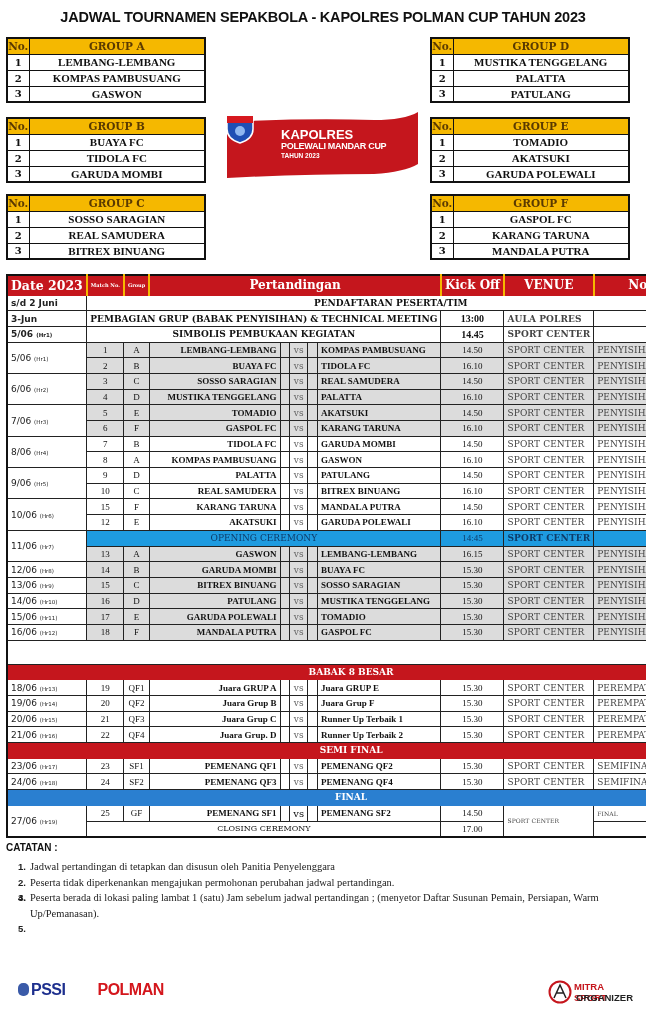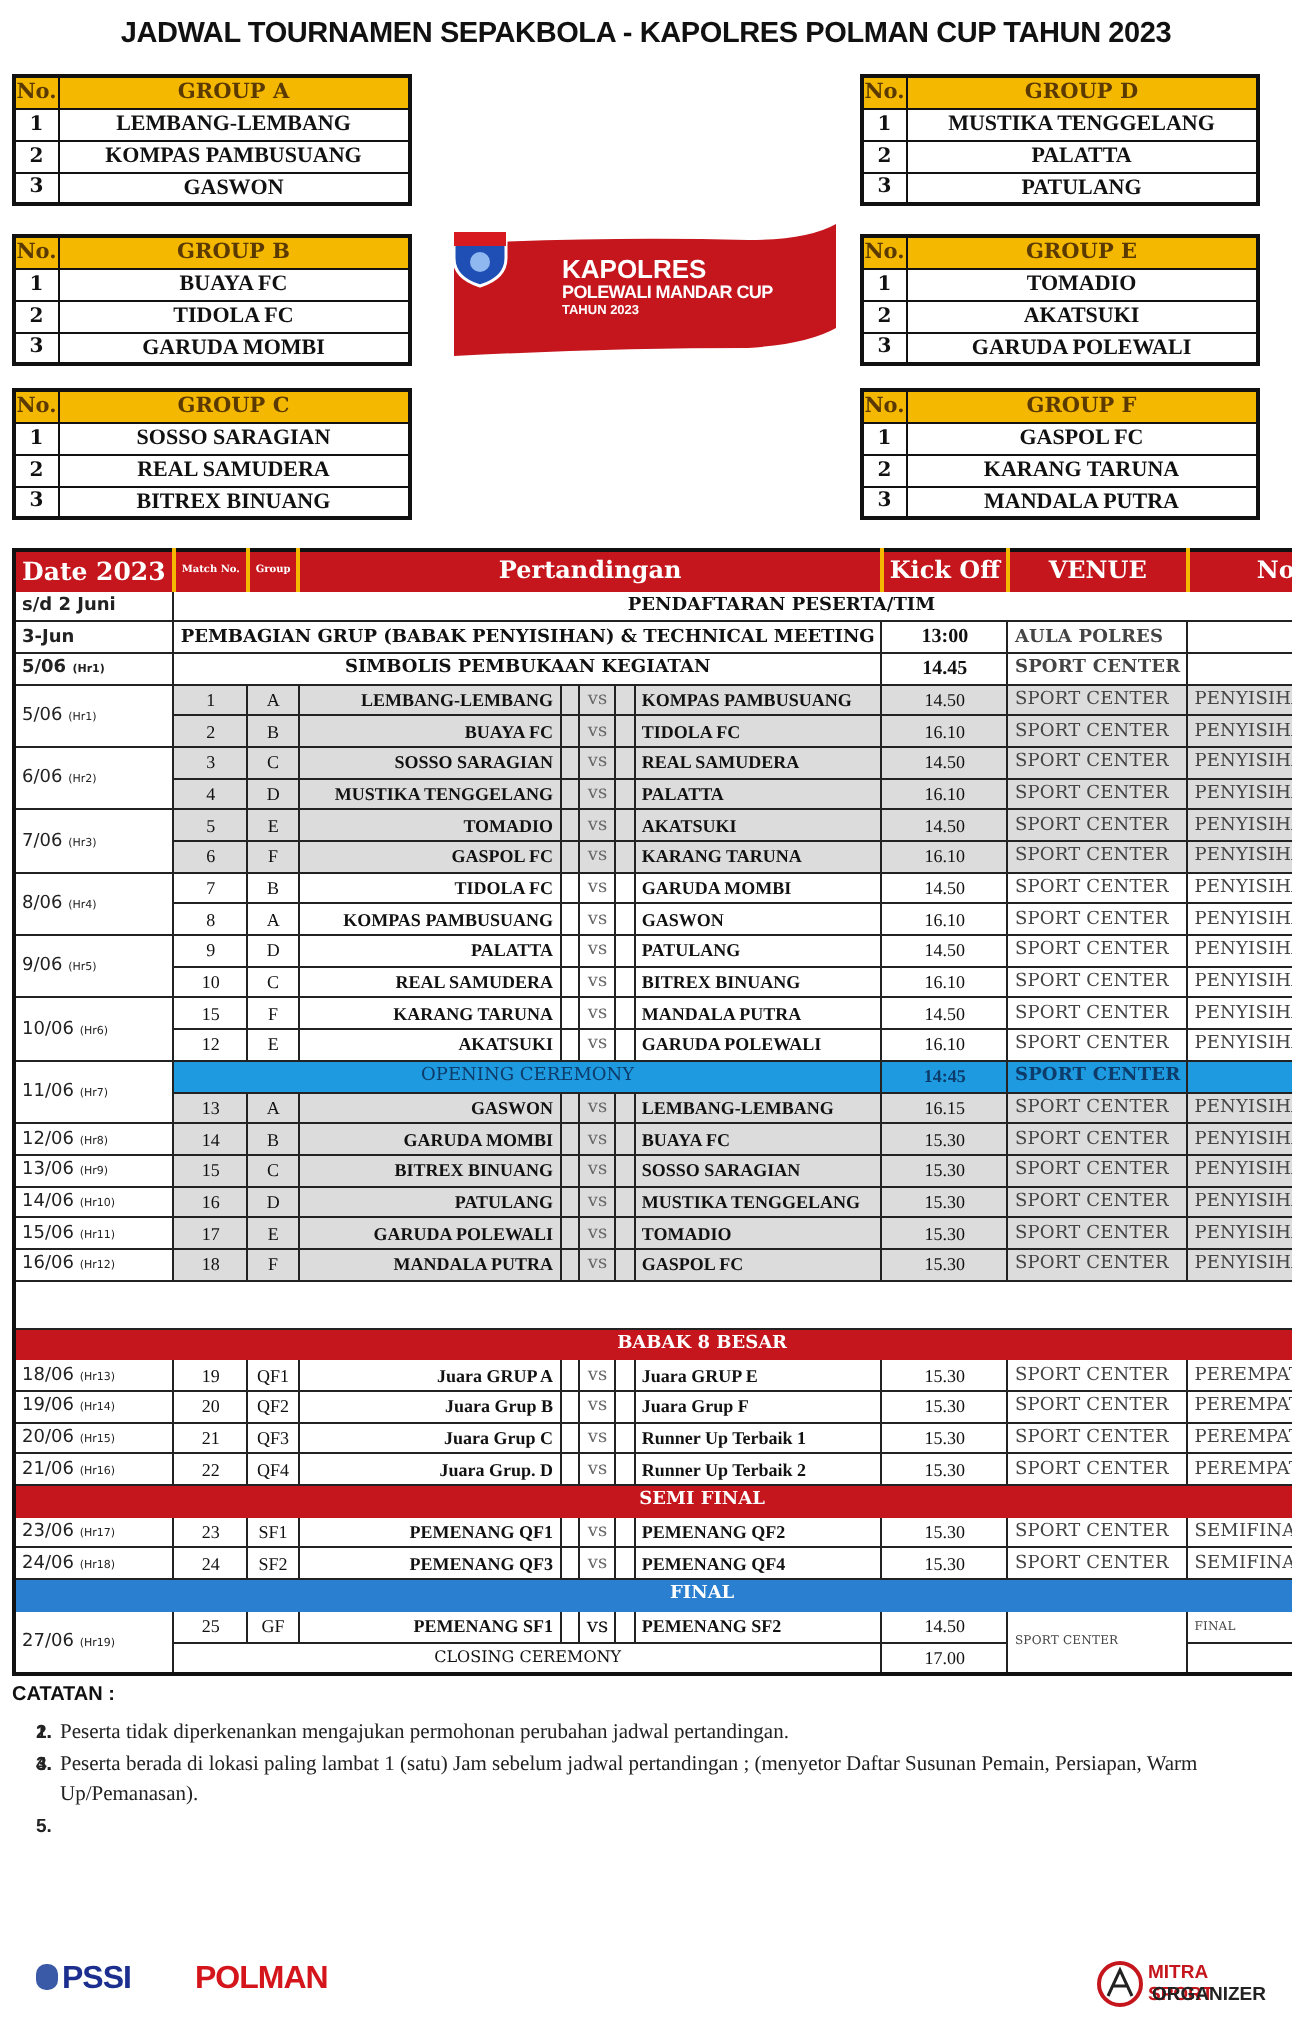--- a/index.html
+++ b/index.html
@@ -374,21 +374,21 @@
     <td class="vs gcell" style="width:12px">vs</td>
     <td class="gcell" style="width:20px"></td>
     <td class="team-r gcell" style="width:150px">GARUDA POLEWALI</td>
     <td class="ko gcell">16.10</td>
     <td class="small gcell">SPORT CENTER</td>
     <td class="small gcell">PENYISIHAN GRUP</td>
       </tr>
       <tr class="blue">
         <td class="date" rowspan="2" style="background:#fff;color:#222;font-weight:normal"><span>11/06</span> <small>(Hr7)</small></td>
         <td colspan="7" class="evt">OPENING CEREMONY</td>
-        <td class="ko" style="font-weight:bold">14:45</td>
+        <td class="ko" style="font-weight:normal">14:45</td>
         <td class="small" style="font-weight:bold;color:#0d3c6a">SPORT CENTER</td>
         <td></td>
       </tr>
       <tr class="gray">
     <td class="num gcell">13</td>
     <td class="num gcell">A</td>
     <td class="team-l gcell" style="width:184px">GASWON</td>
     <td class="gcell" style="width:20px"></td>
     <td class="vs gcell" style="width:12px">vs</td>
     <td class="gcell" style="width:20px"></td>
@@ -569,21 +569,21 @@
     <td colspan="7" class="center" style="font-size:8px">CLOSING CEREMONY</td>
     <td class="ko">17.00</td>
     <td></td>
       </tr>
     </tbody>
 </table>
 
 <div class="notes">
   <div class="nh">CATATAN :</div>
   <ol id="notes-list">
-      <li><span class="n">1.</span></li>
+      <li><span class="n">1.</span><span>Jadwal pertandingan di tetapkan dan disusun oleh Panitia Penyelenggara</span></li>
       <li><span class="n">2.</span><span>Peserta tidak diperkenankan mengajukan permohonan perubahan jadwal pertandingan.</span></li>
       <li><span class="n">3.</span></li>
       <li><span class="n">4.</span><span>Peserta berada di lokasi paling lambat 1 (satu) Jam sebelum jadwal pertandingan ; (menyetor Daftar Susunan Pemain, Persiapan, Warm Up/Pemanasan).</span></li>
       <li><span class="n">5.</span></li>
     </ol>
 </div>
 
 <div class="pssi">
   <span style="display:inline-block;width:11px;height:13px;border-radius:5px;background:#3a5aa8;vertical-align:-1px;margin-right:2px;"></span><span class="a">PSSI</span><span class="b">POLMAN</span>
 </div>

